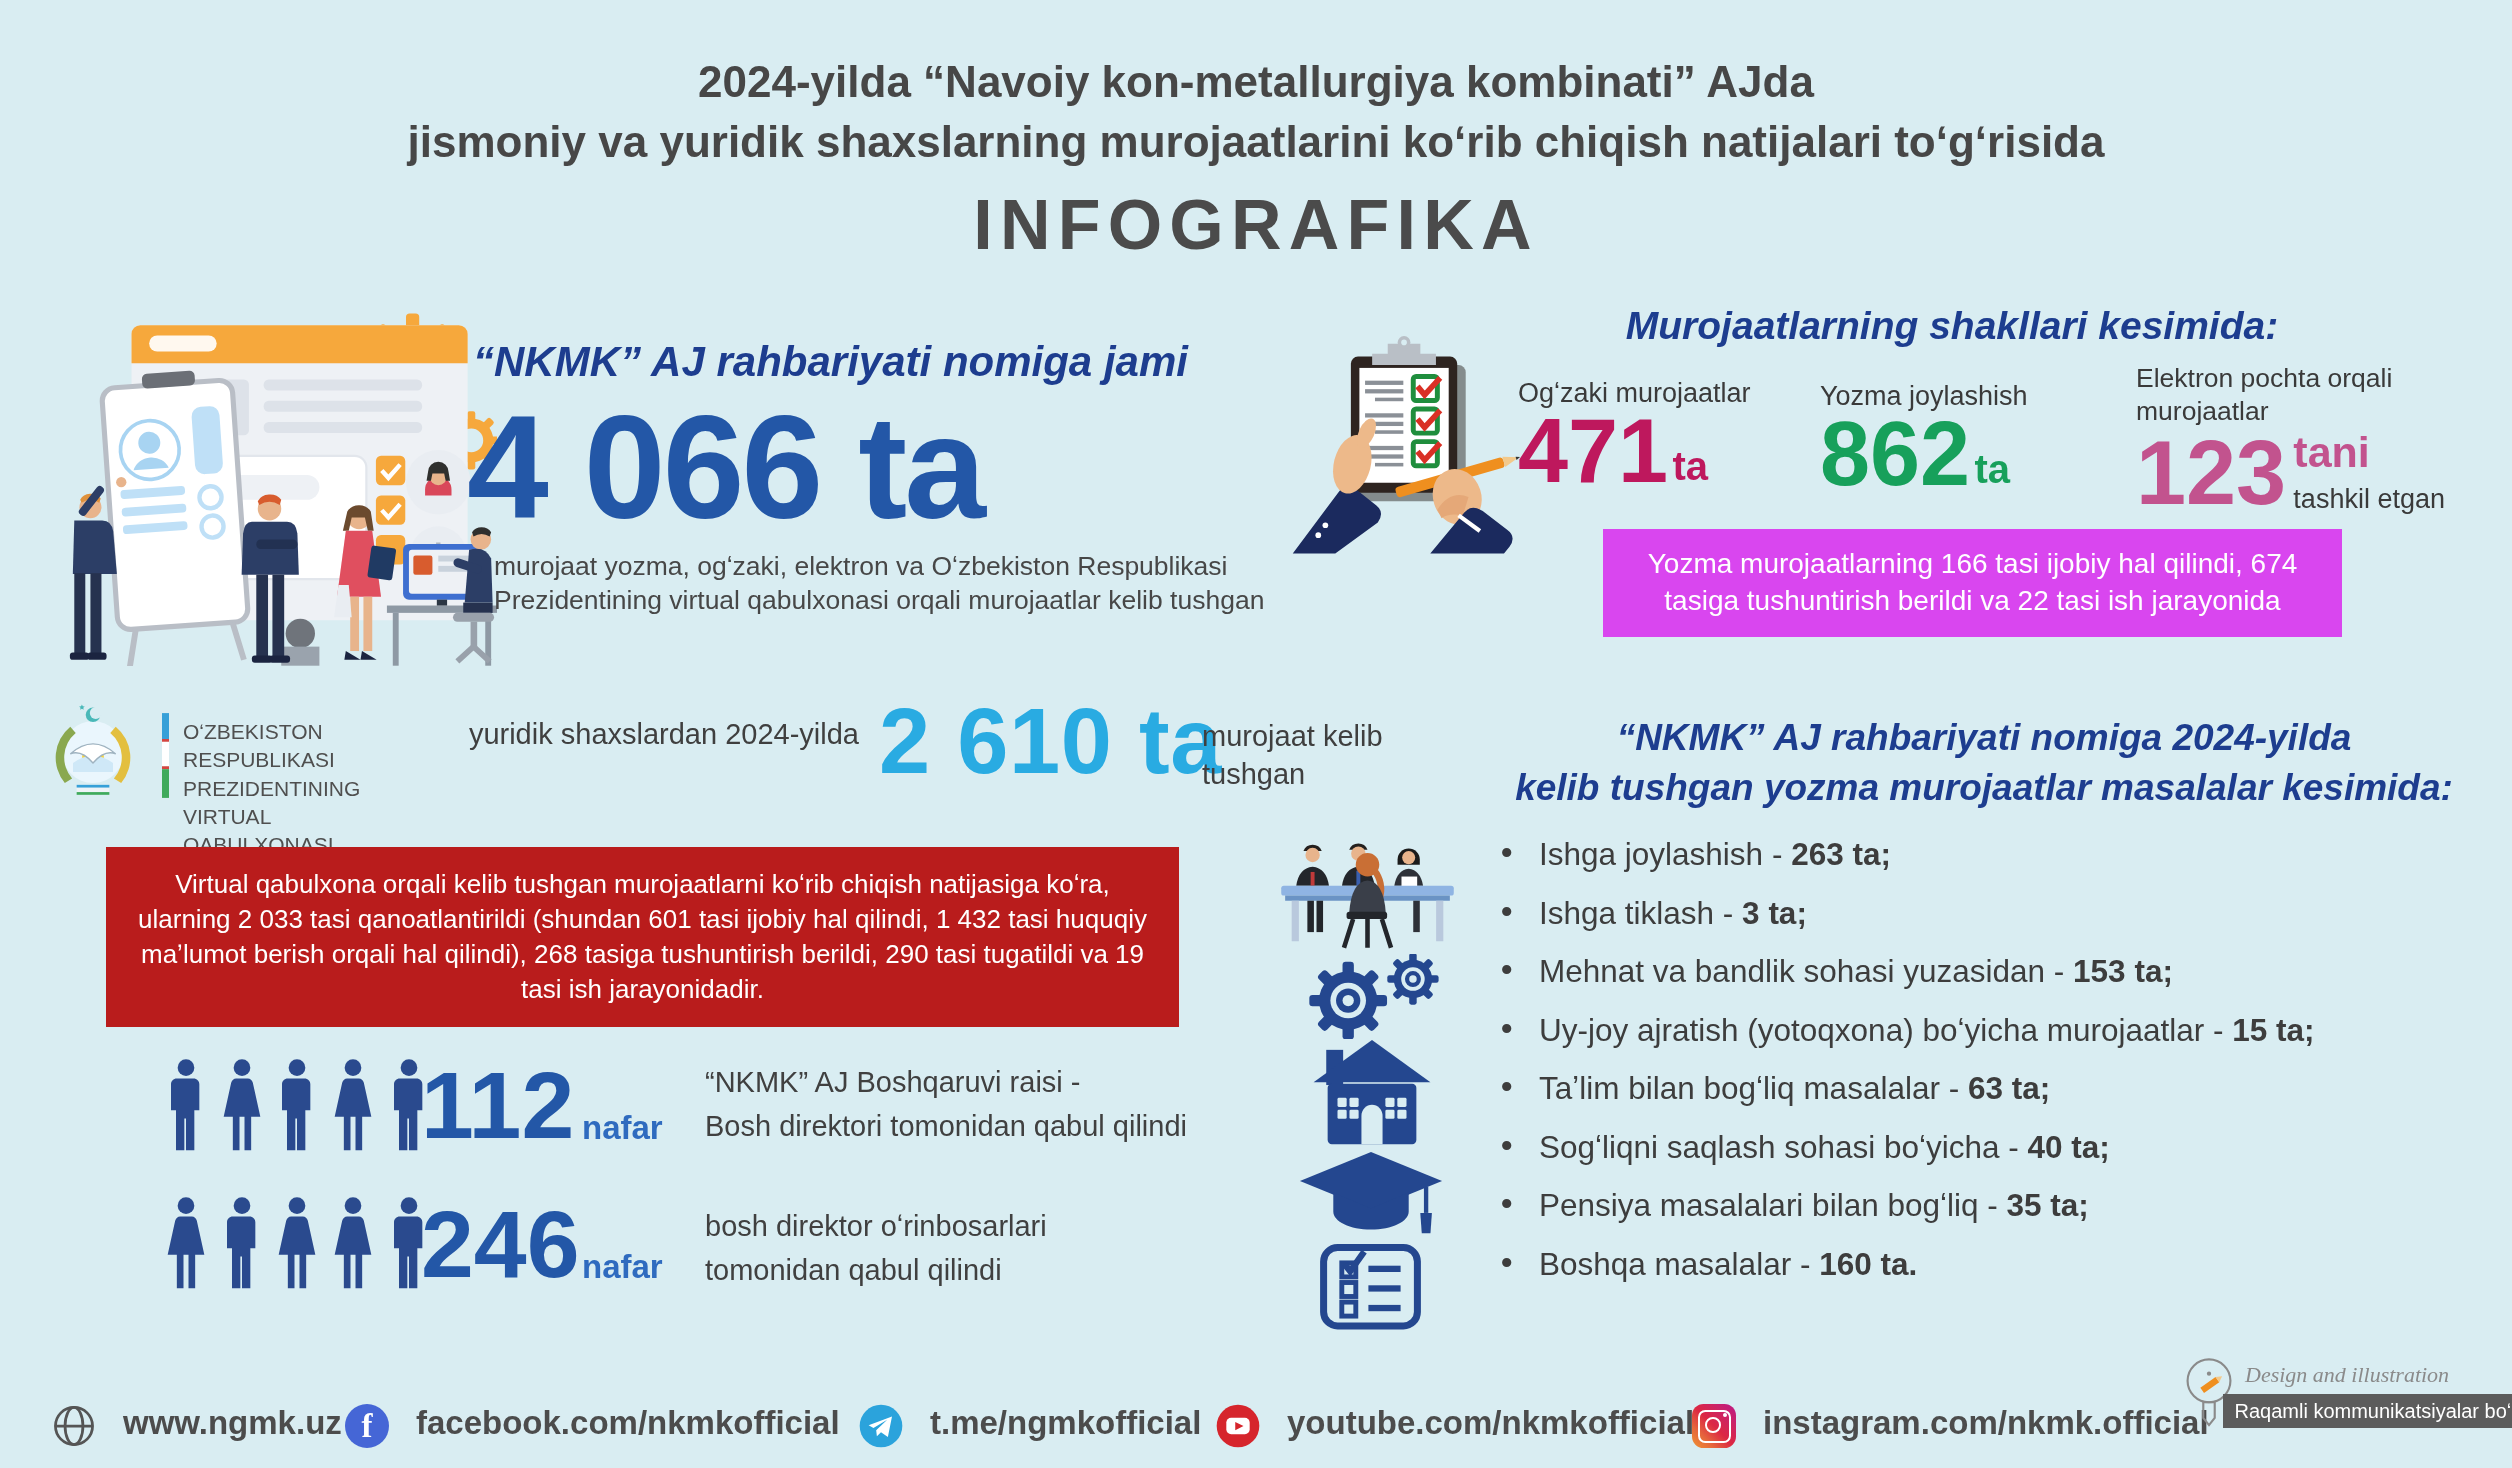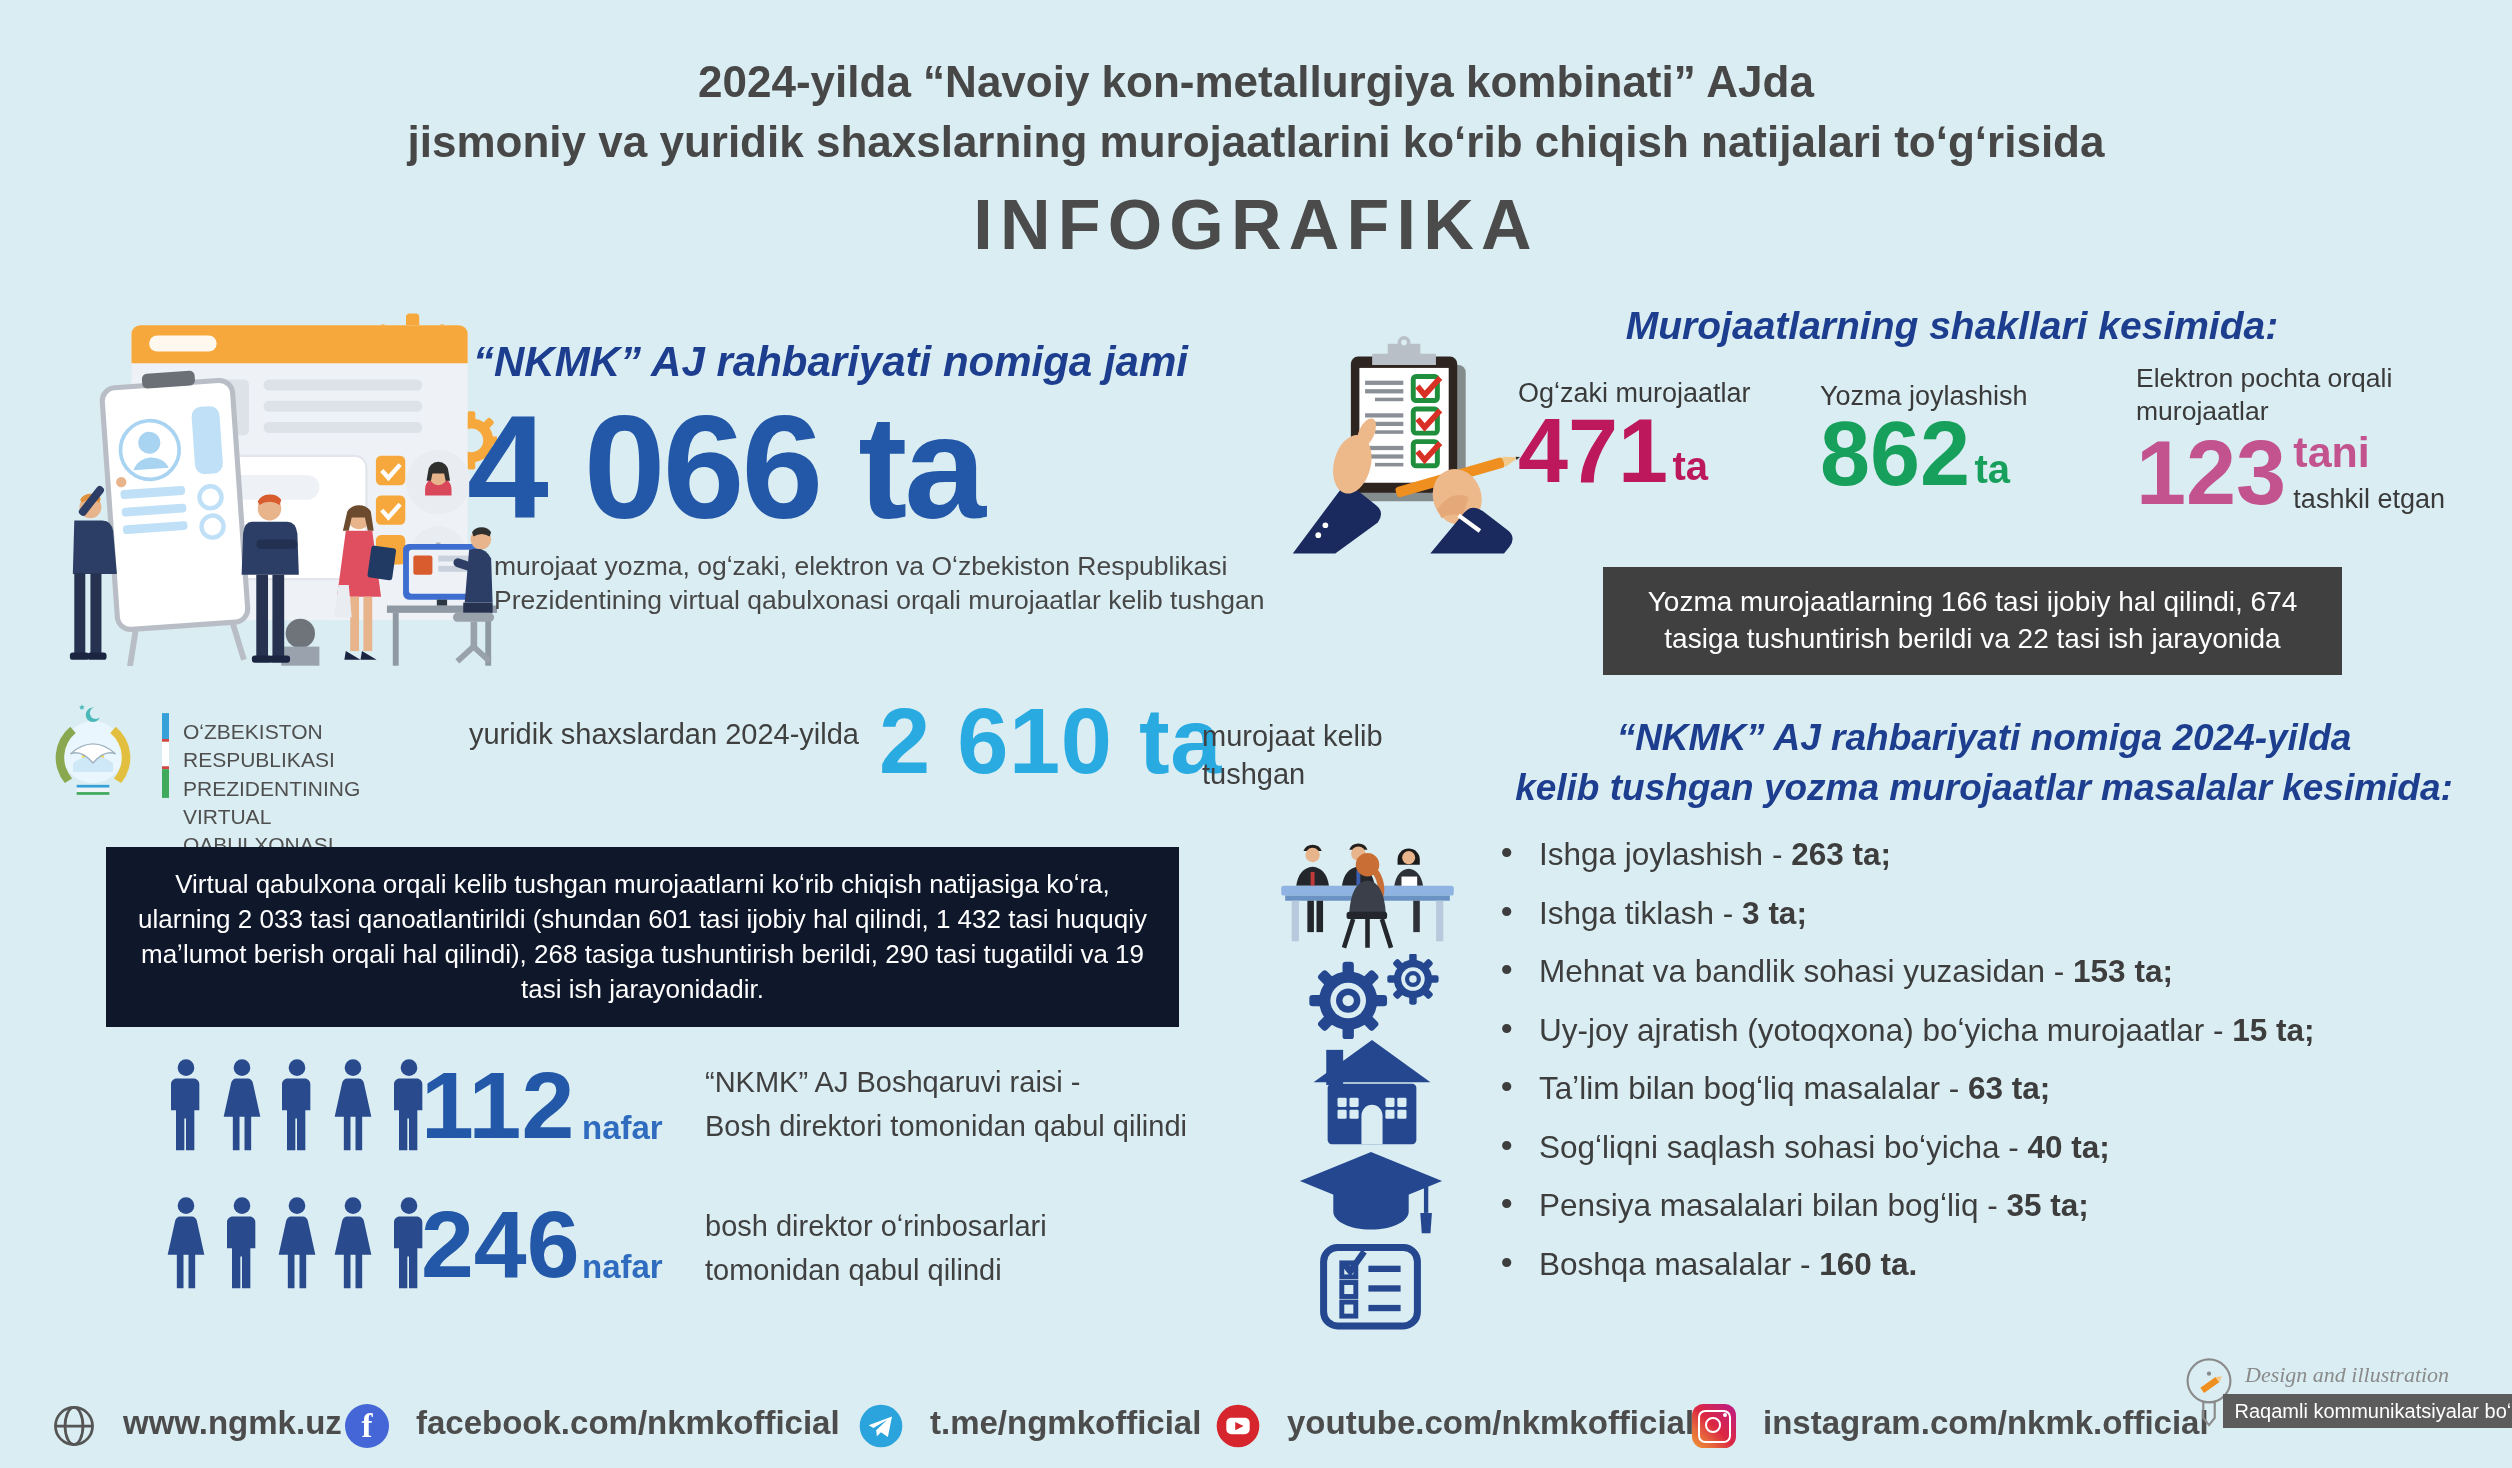--- a/index.html
+++ b/index.html
@@ -20,28 +20,28 @@
   .form-col{display:flex;flex-direction:column;}
   .form-label{font-size:27px;color:#3a3a3a;}
   .numrow{display:flex;align-items:flex-end;}
   .big-num{font-size:90px;font-weight:700;line-height:0.95;}
   .num-unit{font-size:40px;font-weight:700;margin:0 0 5.7px 4.3px;}
   .blue{color:#be185d;} .green{color:#17a05b;text-align:center;} .pink{color:#c2538e;} .cyan{color:#29abe2;}
   .email-label{font-size:26.5px;color:#3a3a3a;line-height:1.25;}
   .email-side{display:flex;flex-direction:column;margin-left:7.2px;}
   .email-tani{font-size:43px;font-weight:700;line-height:1;color:#c2538e;}
   .email-suffix{font-size:27px;color:#3a3a3a;margin-top:10px;}
-  .green-banner{left:1603px;top:567px;width:739px;background:#404040;color:#ffffff;
+  .green-banner{left:1603px;top:529px;width:739px;background:#d946ef;color:#ffffff;
                 font-size:28px;line-height:1.32;text-align:center;padding:17px 14px;box-sizing:border-box;}
   
   .org-caption{left:183px;top:718px;width:243px;font-size:21px;line-height:1.35;color:#4f4f4f;}
   .virt-lead{left:415px;top:716px;width:444px;text-align:right;font-size:29px;line-height:1.3;color:#3f3f3f;}
   .virt-value{left:879px;top:689px;font-size:92px;font-weight:700;letter-spacing:0.7px;}
   .virt-tail{left:1202px;top:718px;width:215px;font-size:29px;line-height:1.3;color:#3f3f3f;}
-  .blue-box{left:106px;top:847px;width:1073px;background:#0f172a;color:#ffffff;font-size:26px;
+  .blue-box{left:106px;top:847px;width:1073px;background:#b91c1c;color:#ffffff;font-size:26px;
             line-height:1.35;text-align:center;padding:20px 27px;box-sizing:border-box;}
   
   .icons-row{display:flex;gap:5.7px;}
   .stat-num{font-size:95px;font-weight:700;color:#2357a7;line-height:1;}
   .stat-unit{font-size:33px;font-weight:700;color:#2f6bbf;}
   .stat-text{font-size:29px;line-height:1.5;color:#404040;}
   
   .issues-heading{left:1504px;top:713px;width:960px;text-align:center;font-size:37px;font-weight:700;
                   font-style:italic;color:#1d3d8f;line-height:1.35;}
   .issues-list{left:1495px;top:836px;width:974px;list-style:none;margin:0;padding:0;}

